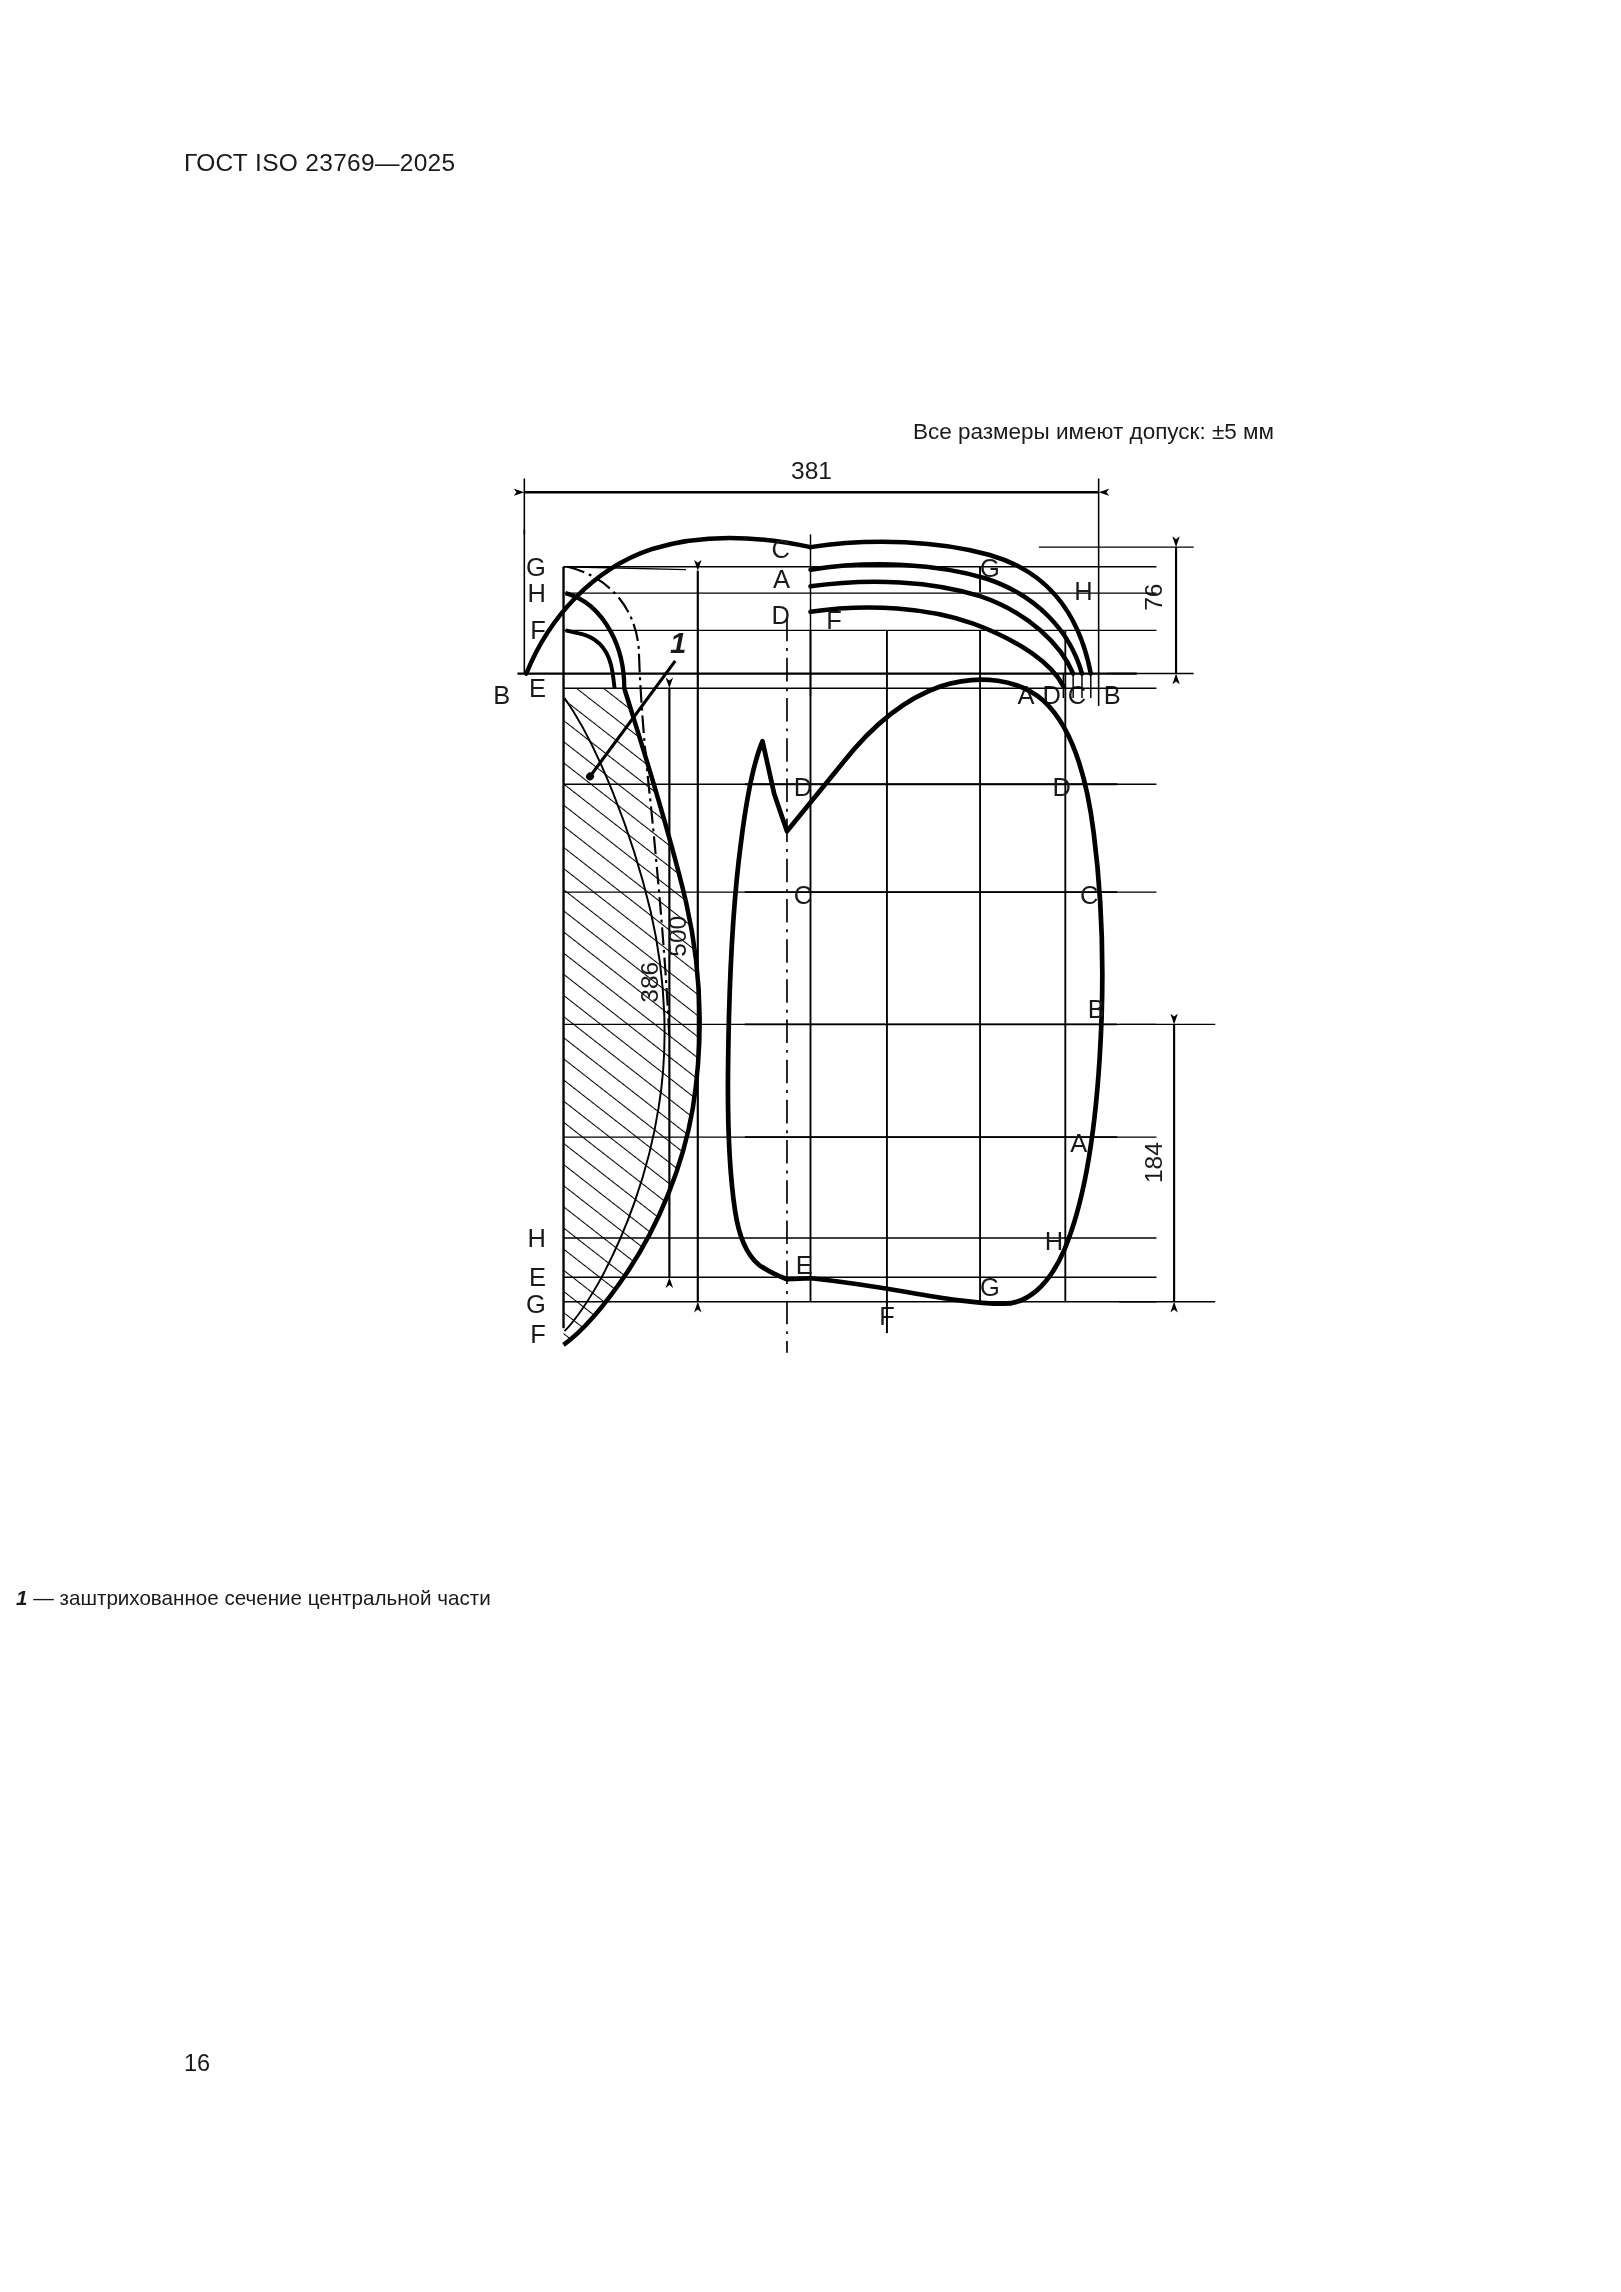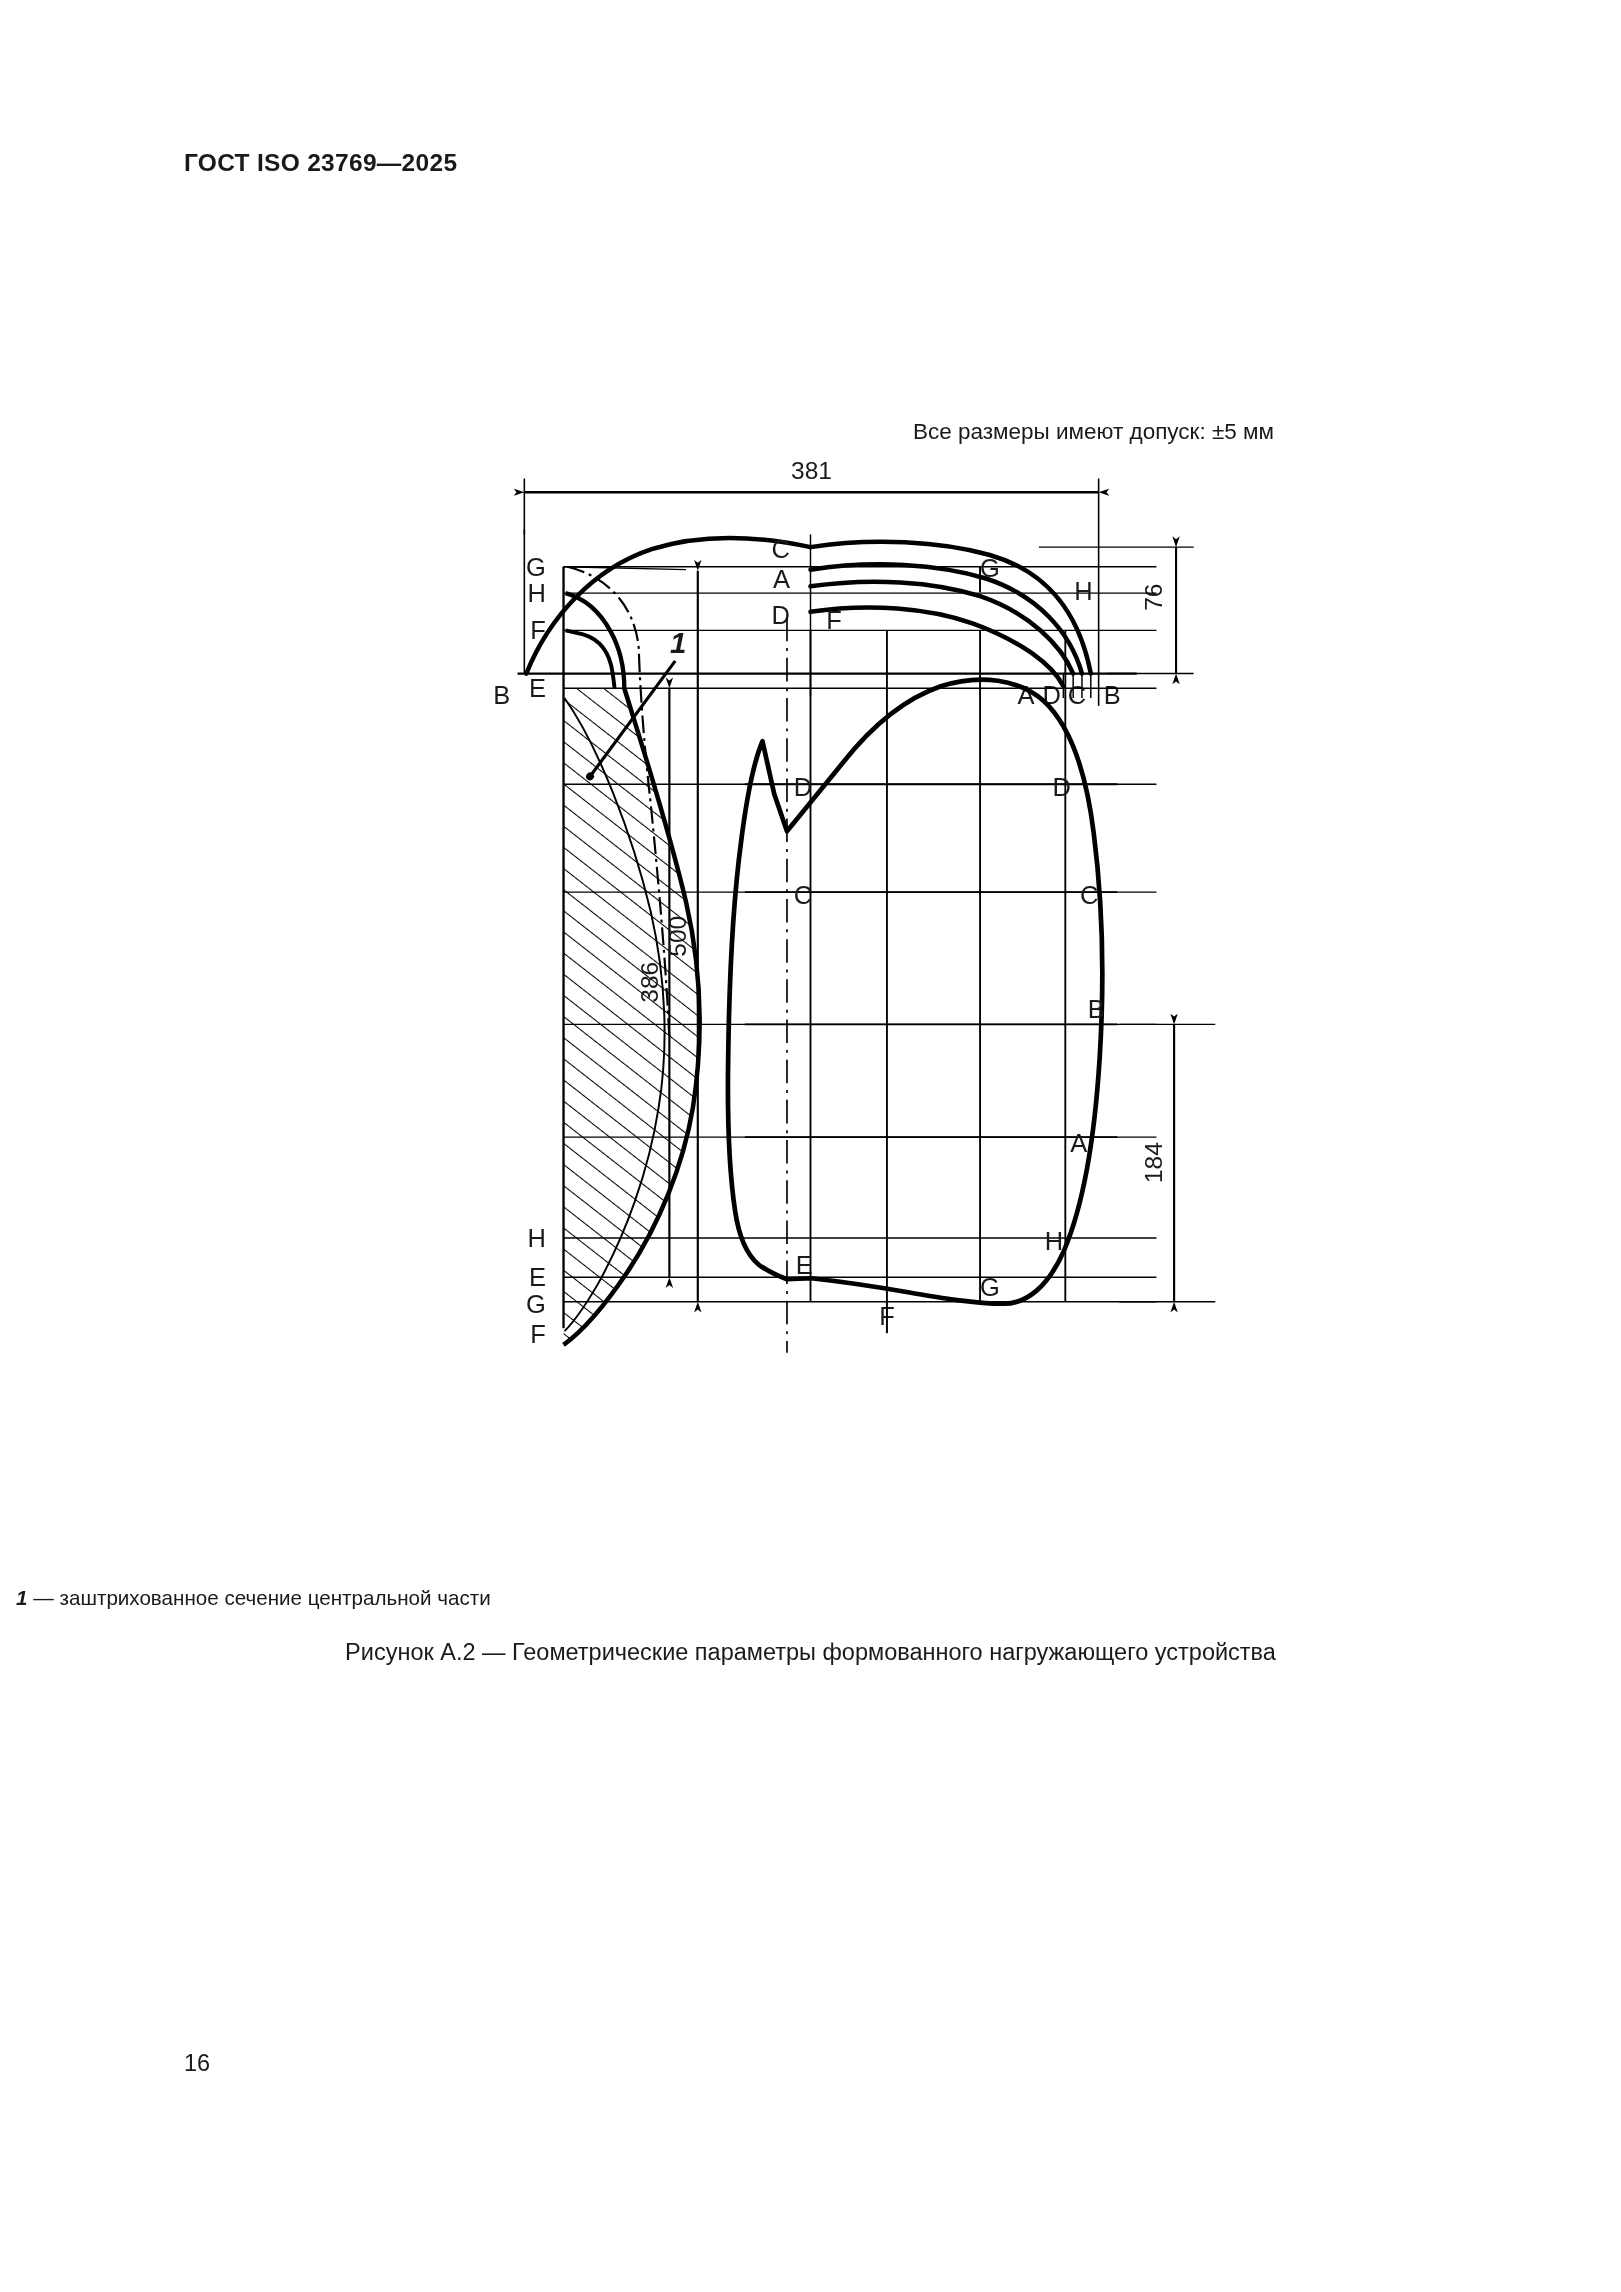--- a/index.html
+++ b/index.html
@@ -15,21 +15,21 @@
     color: #1a1a1a;
     overflow: hidden;
   }
 
   
   .page-header {
     position: absolute;
     left: 184px;
     top: 149px;
     font-size: 24.5px;
-    font-weight: bold;
+    font-weight: normal;
     letter-spacing: 0.3px;
     white-space: nowrap;
   }
 
   
   .figure-block {
     position: absolute;
     left: 0;
     top: 196px;
     width: 1621px;
@@ -281,17 +281,16 @@
       <text x="1000" y="1122" font-size="26" fill="#1a1a1a" text-anchor="start" font-family="Liberation Sans, sans-serif">G</text>
     </g>
   </svg>
 
   <div class="figure-key">
     <span class="key-num">1</span>
     <span>—</span>
     <span>заштрихованное сечение центральной части</span>
   </div>
 
-  <div class="figure-caption">Рисунок А.2 — Геометрические параметры формованного нагружающего устройства</div>
 </div>
 
 <div class="page-number">16</div>
 
 
 </body></html>

